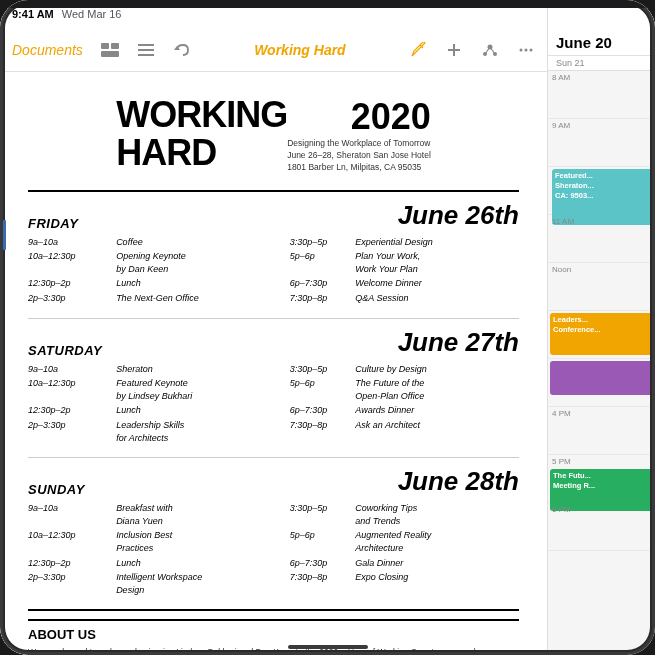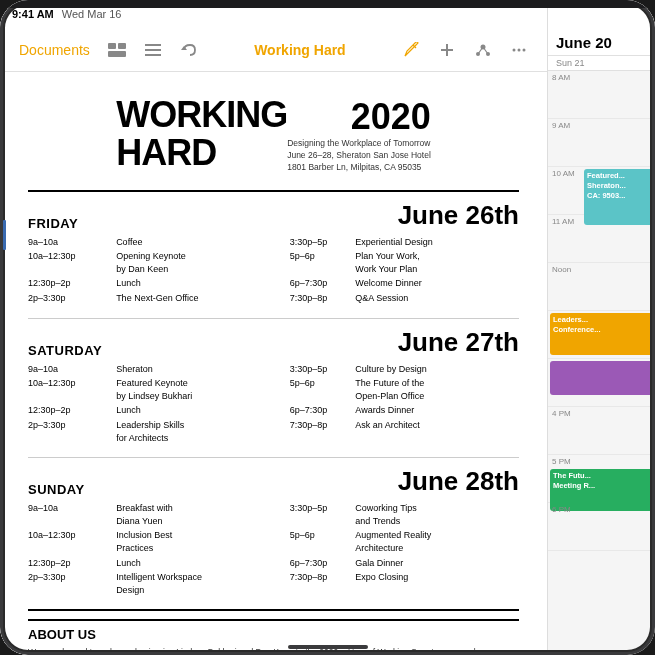--- a/index.html
+++ b/index.html
@@ -57,22 +57,23 @@
     .status-bar .time { font-weight: 700; }
     .status-bar .date { margin-left: 8px; color: #555; font-weight: 400; }
 
     
     .toolbar {
       height: 44px;
       background: #fff;
       border-bottom: 1px solid #e0e0e0;
       display: flex;
       align-items: center;
-      padding: 0 13px;
+      padding: 0 6px;
       gap: 6px;
+      font-style: italic;
     }
     .toolbar-btn-text {
       color: #f0a500;
       font-size: 14px;
       font-weight: 500;
       padding: 4px 6px;
       cursor: pointer;
     }
     .toolbar-icon {
       width: 30px;
@@ -137,20 +138,21 @@
       margin: 6px 0 8px 0;
     }
     hr.thin-divider {
       border: none;
       border-top: 1px solid #ccc;
       margin: 6px 0 8px 0;
     }
 
     .day-section {
       margin-bottom: 12px;
+      font-style: italic;
     }
     .day-header {
       display: flex;
       justify-content: space-between;
       align-items: flex-end;
       margin-bottom: 4px;
     }
     .day-label {
       font-size: 13px;
       font-weight: 800;
@@ -259,21 +261,21 @@
       position: absolute;
       right: 2px;
       border-radius: 3px;
       padding: 2px 3px;
       font-size: 7.5px;
       color: #fff;
       font-weight: 600;
       line-height: 1.3;
       overflow: hidden;
     }
-    .cal-event.cyan { background: #5bc4c7; left: 36px; }
+    .cal-event.cyan { background: #5bc4c7; left: 4px; }
     .cal-event.orange { background: #f0a500; left: 2px; }
     .cal-event.purple { background: #9b59b6; left: 2px; }
     .cal-event.green { background: #27ae60; left: 2px; }
 
     
     .device-chrome {
       position: absolute;
       top: 0; left: 0; right: 0; bottom: 0;
       pointer-events: none;
       border-radius: 28px;

